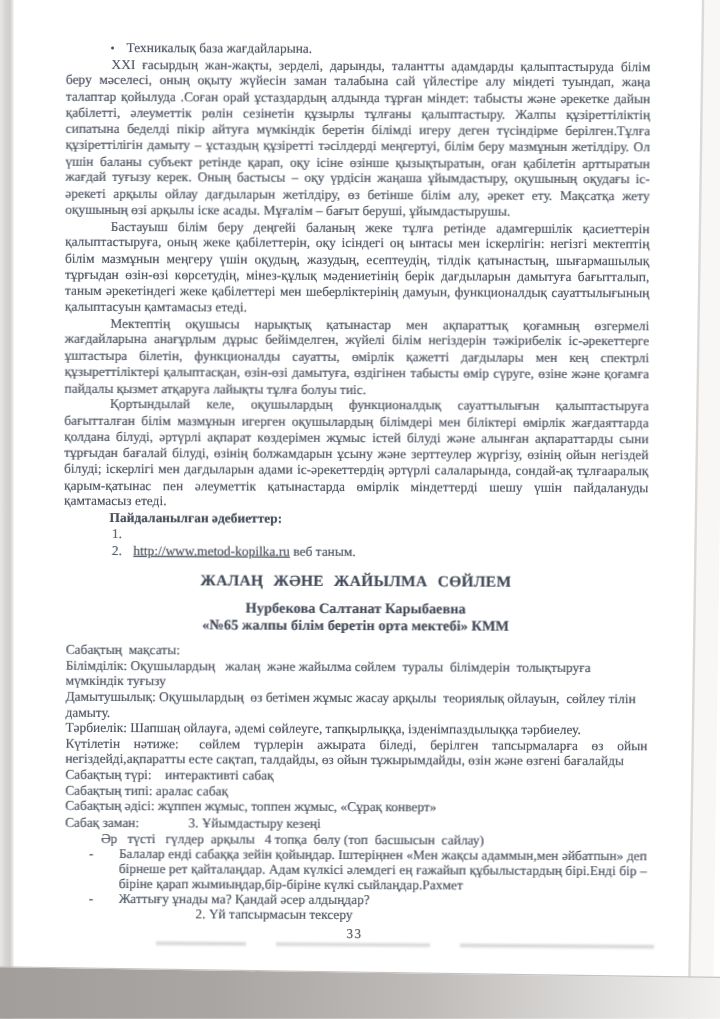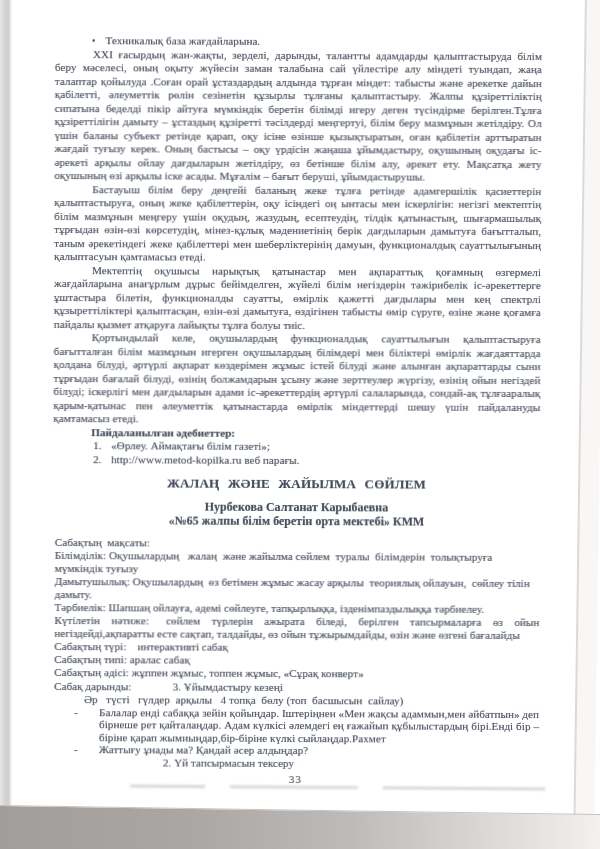--- a/index.html
+++ b/index.html
@@ -51,21 +51,21 @@
     text-shadow:0 0 0.35px rgba(78,85,98,0.55);
     filter:blur(0.2px);
     z-index:5;
   }
   .bullet-line{margin:0 0 0 37px;}
   .bullet-glyph{display:inline-block;margin-right:10px;font-size:10px;}
   p.body-para{margin:0;text-align:justify;text-indent:38px;}
   .refs-heading{font-weight:bold;margin:0 0 0 38px;color:#454d5a;}
   .ref-item{display:flex;margin-left:40px;}
   .ref-num{width:18px;flex:none;}
-  .ref-url{}
+  .ref-url{text-decoration:underline;}
   .article-title{
     text-align:center;font-weight:bold;font-size:13px;
     letter-spacing:0.2px;word-spacing:5px;
     margin:10px 0 0;color:#454d5a;
   }
   .article-author{text-align:center;font-weight:bold;font-size:12px;margin-top:10px;color:#454d5a;}
   .article-school{text-align:center;font-weight:bold;font-size:12px;margin-top:1px;color:#454d5a;}
   .lesson{margin-top:8px;line-height:13.1px;}
   .lesson-line{margin:0 0 0 2px;white-space:pre-wrap;}
   .lesson-line.justify{text-align:justify;}
@@ -95,43 +95,42 @@
   </div>
 
   <p class="body-para">XXI ғасырдың жан-жақты, зерделі, дарынды, талантты адамдарды қалыптастыруда білім беру мәселесі, оның оқыту жүйесін заман талабына сай үйлестіре алу міндеті туындап, жаңа талаптар қойылуда .Соған орай ұстаздардың алдында тұрған міндет: табысты және әрекетке дайын қабілетті, әлеуметтік рөлін сезінетін құзырлы тұлғаны қалыптастыру. Жалпы құзіреттіліктің сипатына беделді пікір айтуға мүмкіндік беретін білімді игеру деген түсіндірме берілген.Тұлға құзіреттілігін дамыту – ұстаздың құзіретті тәсілдерді меңгертуі, білім беру мазмұнын жетілдіру. Ол үшін баланы субъект ретінде қарап, оқу ісіне өзінше қызықтыратын, оған қабілетін арттыратын жағдай туғызу керек. Оның бастысы – оқу үрдісін жаңаша ұйымдастыру, оқушының оқудағы іс-әрекеті арқылы ойлау дағдыларын жетілдіру, өз бетінше білім алу, әрекет ету. Мақсатқа жету оқушының өзі арқылы іске асады. Мұғалім – бағыт беруші, ұйымдастырушы.</p>
   <p class="body-para">Бастауыш білім беру деңгейі баланың жеке тұлға ретінде адамгершілік қасиеттерін қалыптастыруға, оның жеке қабілеттерін, оқу ісіндегі оң ынтасы мен іскерлігін: негізгі мектептің білім мазмұнын меңгеру үшін оқудың, жазудың, есептеудің, тілдік қатынастың, шығармашылық тұрғыдан өзін-өзі көрсетудің, мінез-құлық мәдениетінің берік дағдыларын дамытуға бағытталып, таным әрекетіндегі жеке қабілеттері мен шеберліктерінің дамуын, функционалдық сауаттылығының қалыптасуын қамтамасыз етеді.</p>
   <p class="body-para">Мектептің оқушысы нарықтық қатынастар мен ақпараттық қоғамның өзгермелі жағдайларына анағұрлым дұрыс бейімделген, жүйелі білім негіздерін тәжірибелік іс-әрекеттерге ұштастыра білетін, функционалды сауатты, өмірлік қажетті дағдылары мен кең спектрлі құзыреттіліктері қалыптасқан, өзін-өзі дамытуға, өздігінен табысты өмір сүруге, өзіне және қоғамға пайдалы қызмет атқаруға лайықты тұлға болуы тиіс.</p>
   <p class="body-para">Қортындылай келе, оқушылардың функционалдық сауаттылығын қалыптастыруға бағытталған білім мазмұнын игерген оқушылардың білімдері мен біліктері өмірлік жағдаяттарда қолдана білуді, әртүрлі ақпарат көздерімен жұмыс істей білуді және алынған ақпараттарды сыни тұрғыдан бағалай білуді, өзінің болжамдарын ұсыну және зерттеулер жүргізу, өзінің ойын негіздей білуді; іскерлігі мен дағдыларын адами іс-әрекеттердің әртүрлі салаларында, сондай-ақ тұлғааралық қарым-қатынас пен әлеуметтік қатынастарда өмірлік міндеттерді шешу үшін пайдалануды қамтамасыз етеді.</p>
 
   <div class="refs-heading">Пайдаланылған әдебиеттер:</div>
   <div class="ref-item">
     <span class="ref-num">1.</span>
-    <span>«Өрлеу. Аймақтағы білім газеті»;</span>
   </div>
   <div class="ref-item">
     <span class="ref-num">2.</span>
-    <span><span class="ref-url">http://www.metod-kopilka.ru</span><span> веб парағы.</span></span>
+    <span><span class="ref-url">http://www.metod-kopilka.ru</span><span> веб таным.</span></span>
   </div>
 
   <div class="article-title">ЖАЛАҢ ЖӘНЕ ЖАЙЫЛМА СӨЙЛЕМ</div>
   <div class="article-author">Нурбекова Салтанат Карыбаевна</div>
   <div class="article-school">«№65  жалпы білім беретін  орта мектебі» КММ</div>
 
   <div class="lesson">
     <div class="lesson-line">Сабақтың  мақсаты:</div>
     <div class="lesson-line">Білімділік: Оқушылардың   жалаң  және жайылма сөйлем  туралы  білімдерін  толықтыруға мүмкіндік туғызу</div>
     <div class="lesson-line">Дамытушылық: Оқушылардың  өз бетімен жұмыс жасау арқылы  теориялық ойлауын,  сөйлеу тілін дамыту.</div>
     <div class="lesson-line">Тәрбиелік: Шапшаң ойлауға, әдемі сөйлеуге, тапқырлыққа, ізденімпаздылыққа тәрбиелеу.</div>
     <div class="lesson-line justify">Күтілетін  нәтиже:   сөйлем  түрлерін  ажырата  біледі,  берілген  тапсырмаларға  өз  ойын негіздейді,ақпаратты есте сақтап, талдайды, өз ойын тұжырымдайды, өзін және өзгені бағалайды</div>
     <div class="lesson-line">Сабақтың түрі:    интерактивті сабақ</div>
     <div class="lesson-line">Сабақтың типі: аралас сабақ</div>
     <div class="lesson-line">Сабақтың әдісі: жұппен жұмыс, топпен жұмыс, «Сұрақ конверт»</div>
 
     <div class="flow-line">
-      <span>Сабақ  дарынды:</span><span class="flow-step">3. Ұйымдастыру кезеңі</span>
+      <span>Сабақ  заман:</span><span class="flow-step">3. Ұйымдастыру кезеңі</span>
     </div>
     <div class="grouping-line">Әр   түсті   гүлдер  арқылы   4 топқа  бөлу (топ  басшысын  сайлау)</div>
 
     <div class="dash-area">
       <div class="dash-item">
         <span class="dash-marker">-</span>
         <span class="dash-text">Балалар енді  сабаққа зейін қойыңдар.  Іштеріңнен «Мен жақсы адаммын,мен әйбатпын»  деп бірнеше рет   қайталаңдар. Адам күлкісі  әлемдегі ең  ғажайып құбылыстардың  бірі.Енді  бір –біріне қарап жымиыңдар,бір-біріне күлкі  сыйлаңдар.Рахмет</span>
       </div>
       <div class="dash-item">
         <span class="dash-marker">-</span>

